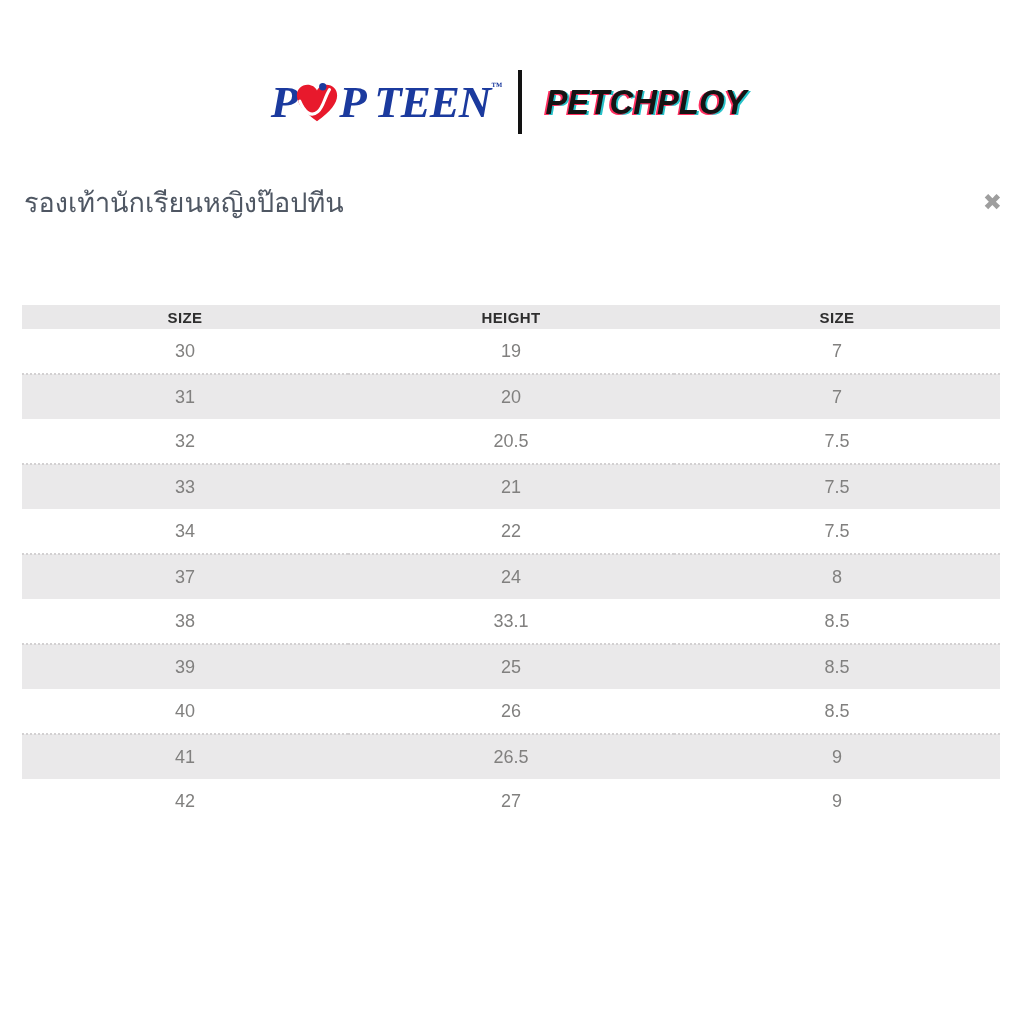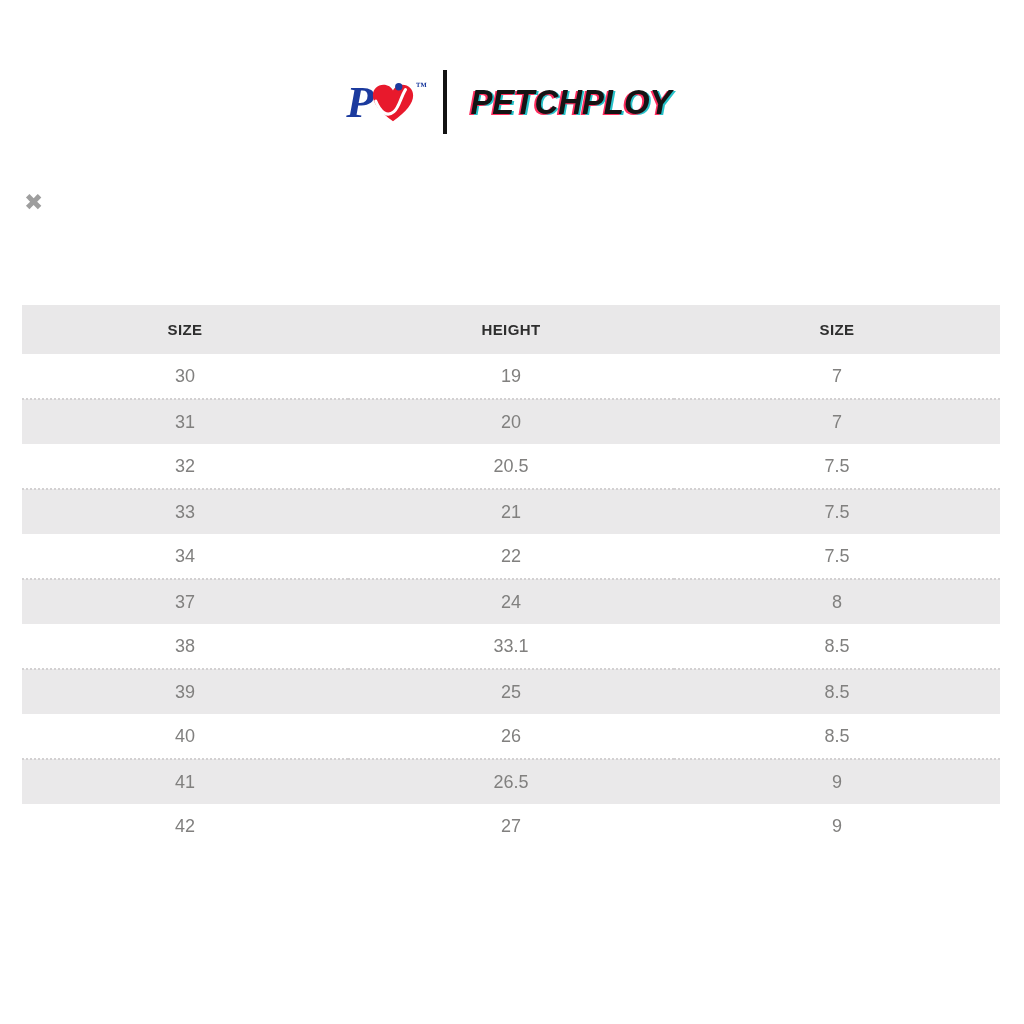--- a/index.html
+++ b/index.html
@@ -61,21 +61,21 @@
     cursor:pointer;line-height:1;user-select:none;
     font-style:normal;
   }
   
   .size-table{
     position:absolute;top:305px;left:22px;width:978px;
     border-collapse:collapse;table-layout:fixed;
   }
   .size-table th{
     background:var(--header-bg);
-    height:49px;
+    height:24px;
     font-size:15px;font-weight:bold;color:var(--header-text);
     letter-spacing:.4px;text-align:center;vertical-align:middle;
   }
   .size-table td{
     height:45px;text-align:center;vertical-align:middle;
     font-size:18px;color:var(--cell-text);
     background:#ffffff;
   }
   .size-table tr.alt td{
     background:var(--row-alt);
@@ -88,27 +88,29 @@
 <div class="logo-bar">
   <div class="popteen">
     <span>P</span>
     <span class="heart-wrap">
       <svg viewBox="0 0 48 44" width="46" height="46" aria-hidden="true">
         <path d="M24 40 C10 30 3 21 3 13 C3 6.5 8 2 14 2 C18.5 2 22.5 4.5 24 8 C25.5 4.5 29.5 2 34 2 C40 2 45 6.5 45 13 C45 21 38 30 24 40 Z" fill="#e8192c"></path>
         <path d="M6 19 C11 31 18 36 25 30 C30.5 25.5 32 15 37 7" fill="none" stroke="#ffffff" stroke-width="3.2" stroke-linecap="round"></path>
         <circle cx="30" cy="4" r="3.8" fill="#1b3a9e"></circle>
       </svg>
     </span>
+    <span>P TEEN</span>
     <sup class="tm">™</sup>
   </div>
   <div class="logo-divider"></div>
   <div class="petchploy">PETCHPLOY</div>
 </div>
 
 <div class="title-row">
+  <div class="modal-title">รองเท้านักเรียนหญิงป๊อปทีน</div>
   <div class="close-btn">✖</div>
 </div>
 
 <table class="size-table">
   <thead>
     <tr>
         <th>SIZE</th>
         <th>HEIGHT</th>
         <th>SIZE</th>
       </tr>

